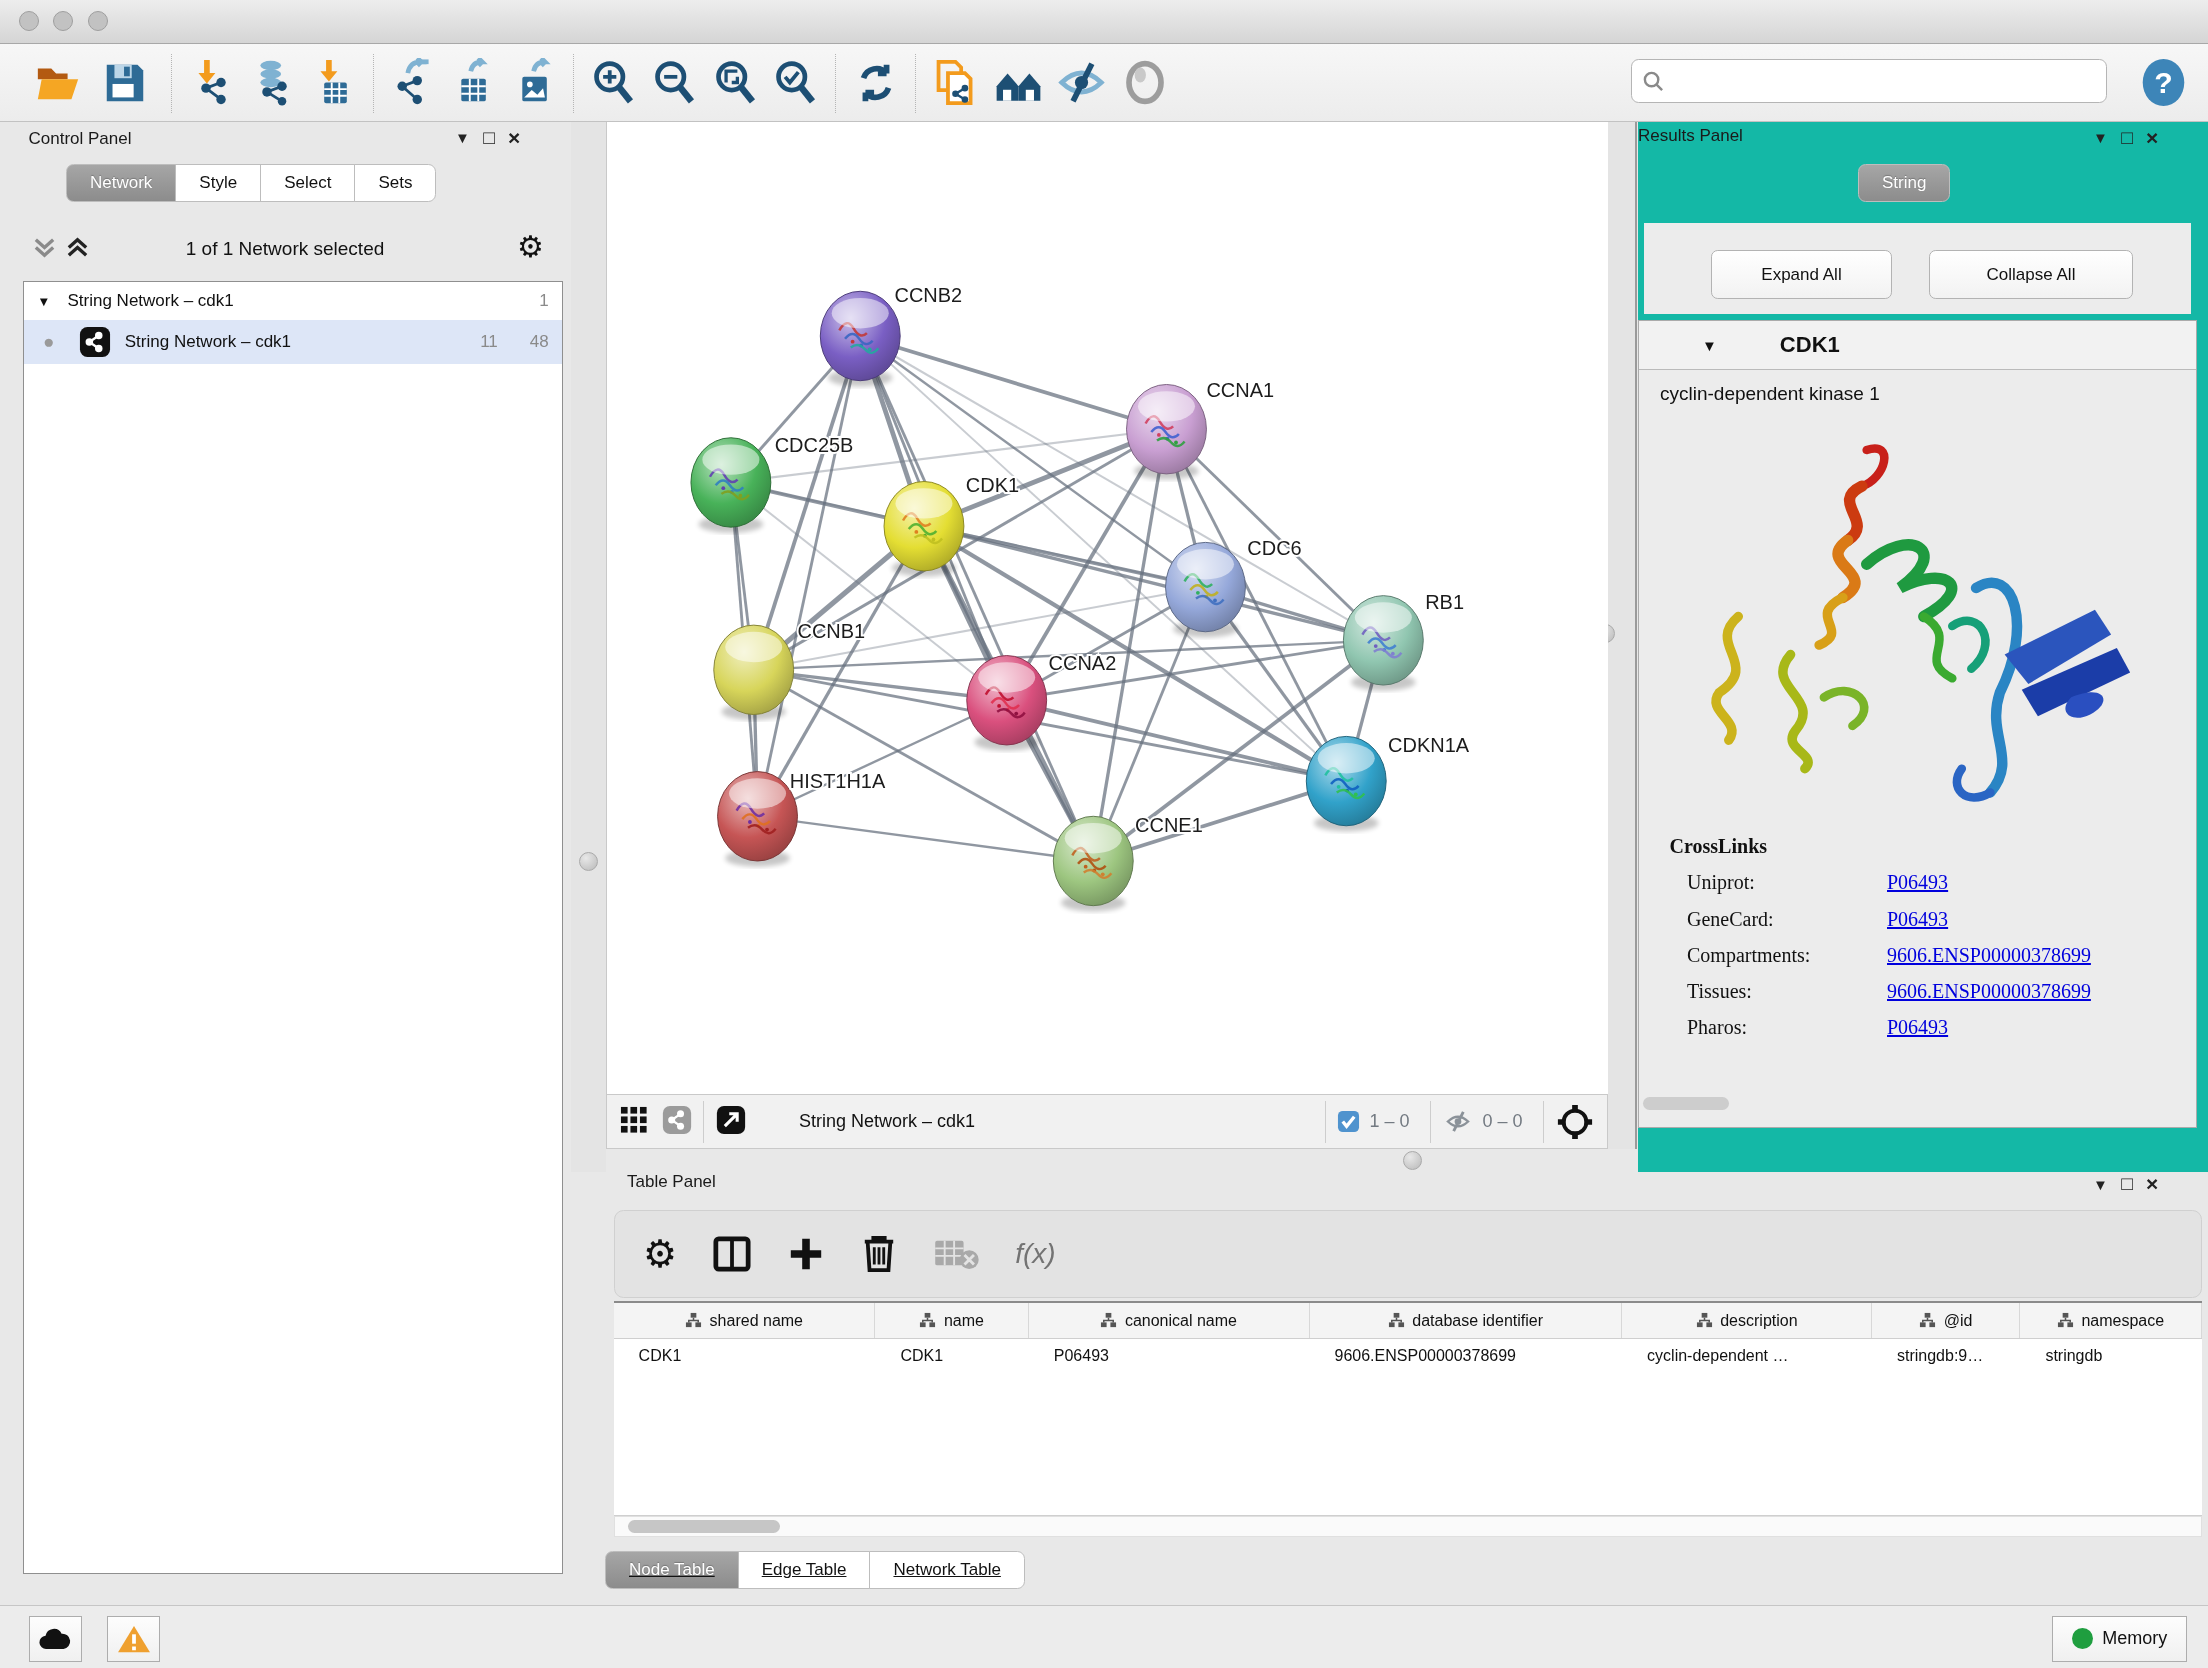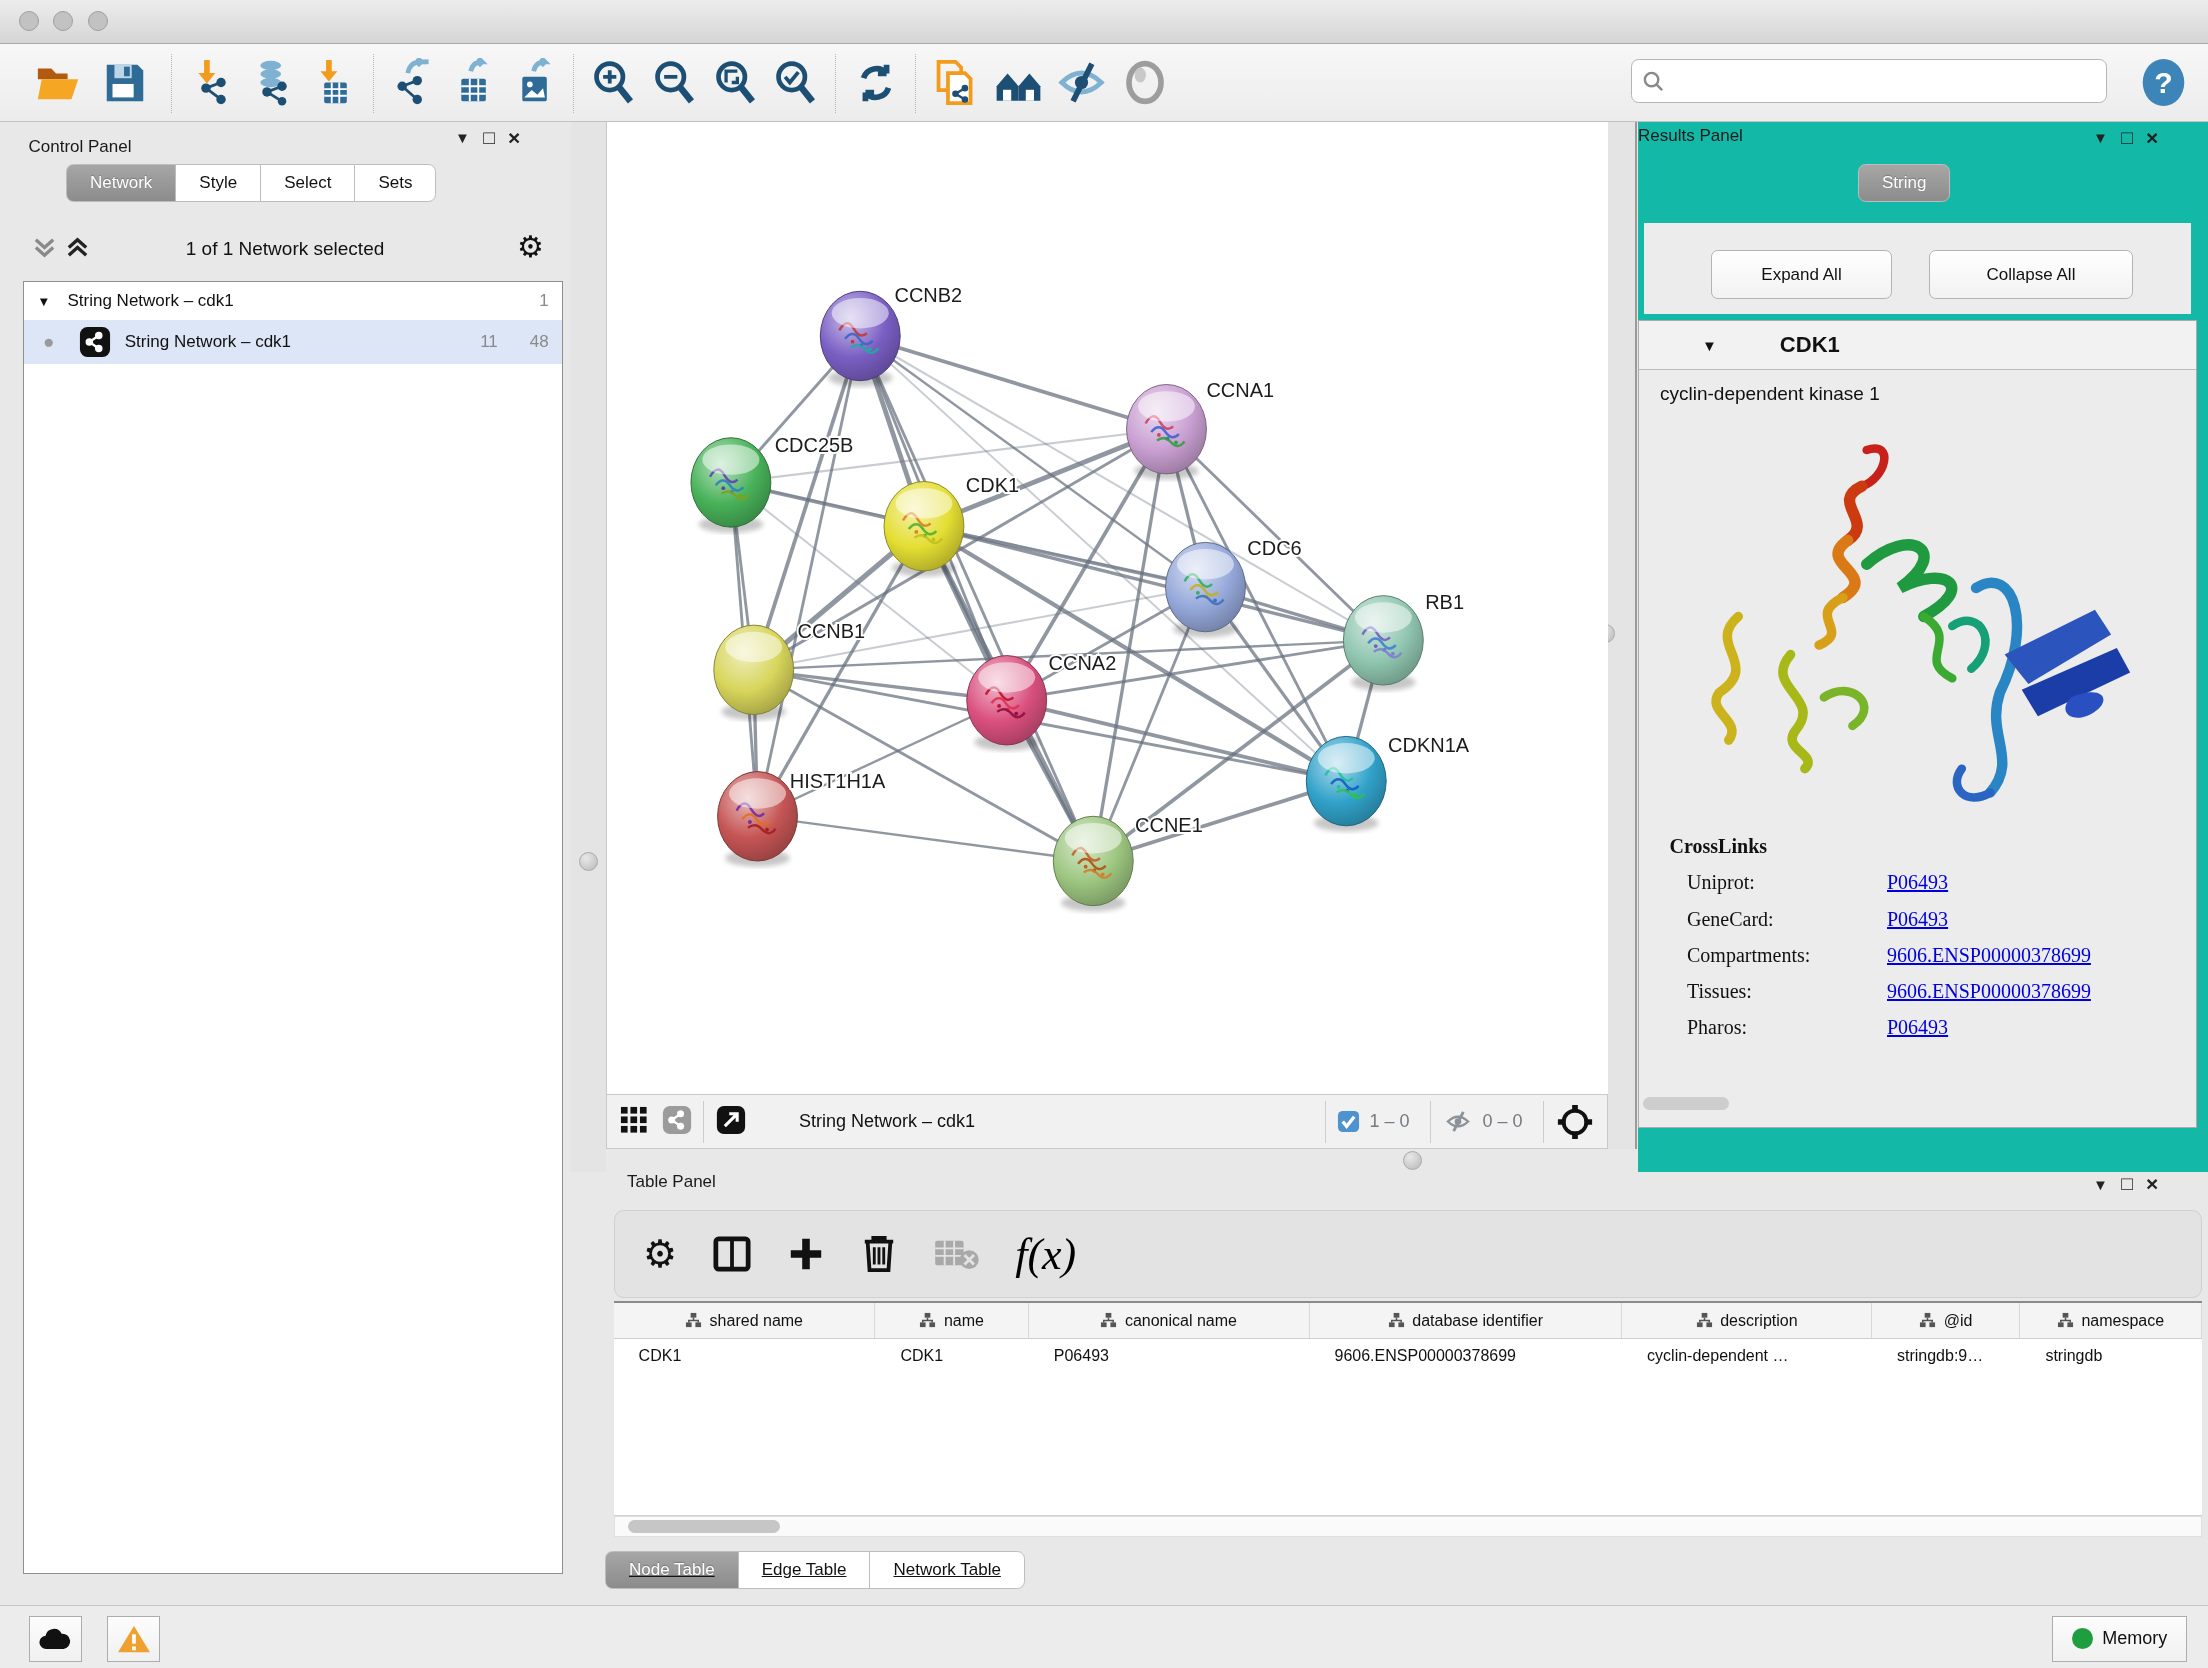--- a/index.html
+++ b/index.html
@@ -253,21 +253,21 @@
     </div>
     <div class="tbi" style="left:2138px">
       <svg width="51" height="51" viewBox="0 0 54 54">
           <ellipse cx="27" cy="27" rx="22" ry="25" fill="#3d85b8"></ellipse>
           <text x="27" y="38" text-anchor="middle" font-size="32" font-weight="bold" fill="#fff">?</text>
         </svg>
       </div>
   </div>
 
   <div class="abs control-panel">
-    <div class="abs" style="left:28.5px;top:15px">
+    <div class="abs" style="left:28.5px;top:7px">
       <span class="panel-title">Control Panel</span></div>
     <div class="abs winctl" style="left:455px;top:3.8px">
       <span>▼</span>
       <span style="font-size:19px">□</span>
       <span style="font-weight:bold;font-size:21px">×</span>
     </div>
     <div class="abs tabs" style="left:67px;top:42px">
       <div class="tab first sel">Network</div>
       <div class="tab">Style</div>
       <div class="tab">Select</div>
@@ -704,21 +704,21 @@
           <path d="M14 14 v18 M19 14 v18 M24 14 v18" stroke="#111" stroke-width="3"></path>
         </svg>
       <svg width="46" height="34" viewBox="0 0 48 36">
           <rect x="2" y="4" width="30" height="26" rx="2" fill="#a9a9a9"></rect>
           <g stroke="#e3e3e3" stroke-width="2">
             <path d="M2 12 h30 M2 20 h30 M12 4 v26 M22 4 v26"></path>
           </g>
           <circle cx="38" cy="24" r="10" fill="#a9a9a9"></circle>
           <path d="M33 19 l10 10 M43 19 l-10 10" stroke="#e3e3e3" stroke-width="3"></path>
         </svg>
-      <span style="font-family:Liberation Serif, serif;font-style:italic;font-size:44px;color:#000000">f(x)</span>
+      <span style="font-family:Liberation Sans, sans-serif;font-style:italic;font-size:28px;color:#737373">f(x)</span>
     </div>
     <div class="abs tbl">
       <div class="tbl-head" id="tbl-head">
           <div class="th" style="width: 263px;">
             <svg width="17" height="17" viewBox="0 0 18 18">
               <g fill="#555">
                 <rect x="6" y="1" width="6" height="5"></rect>
                 <rect x="1" y="11" width="6" height="5"></rect>
                 <rect x="11" y="11" width="6" height="5"></rect>
                 <path d="M9 6 v3 M4 11 v-2 h10 v2" stroke="#555" stroke-width="1.6" fill="none"></path>

